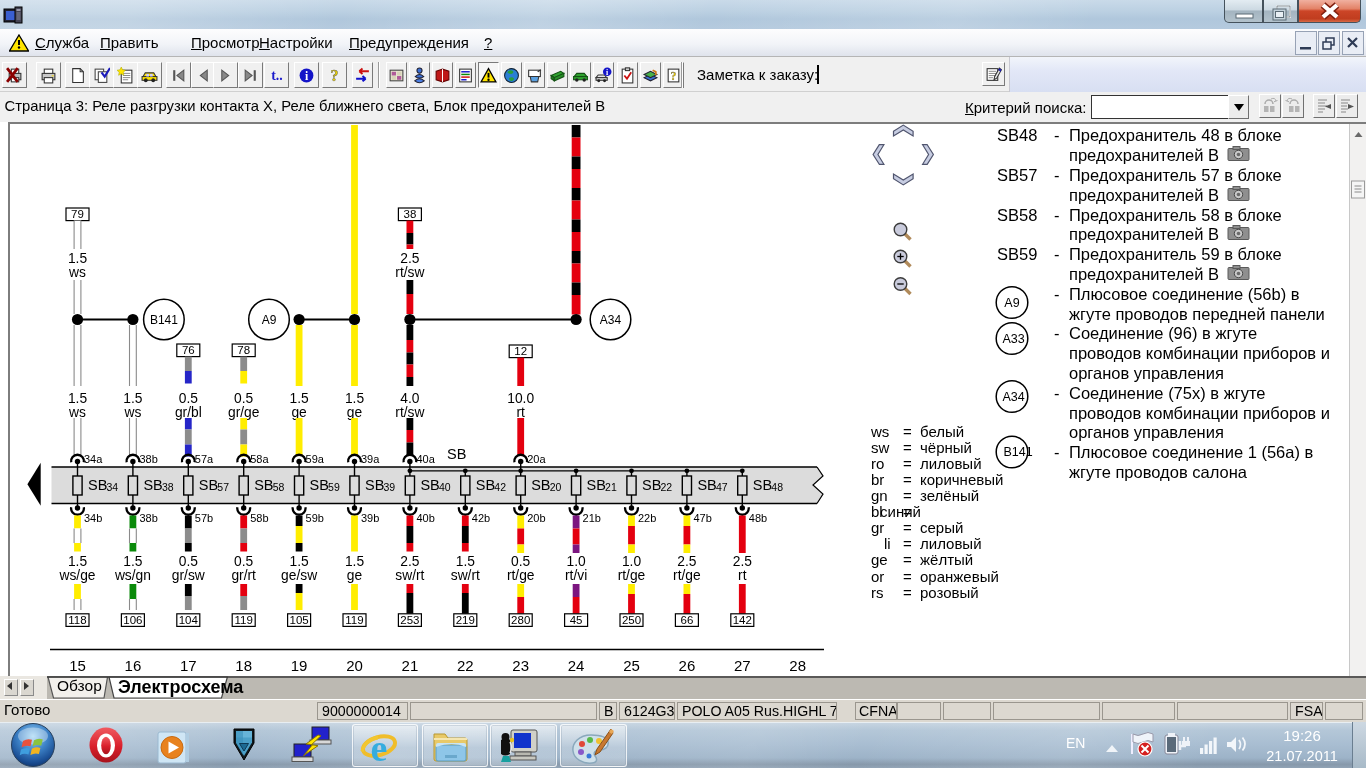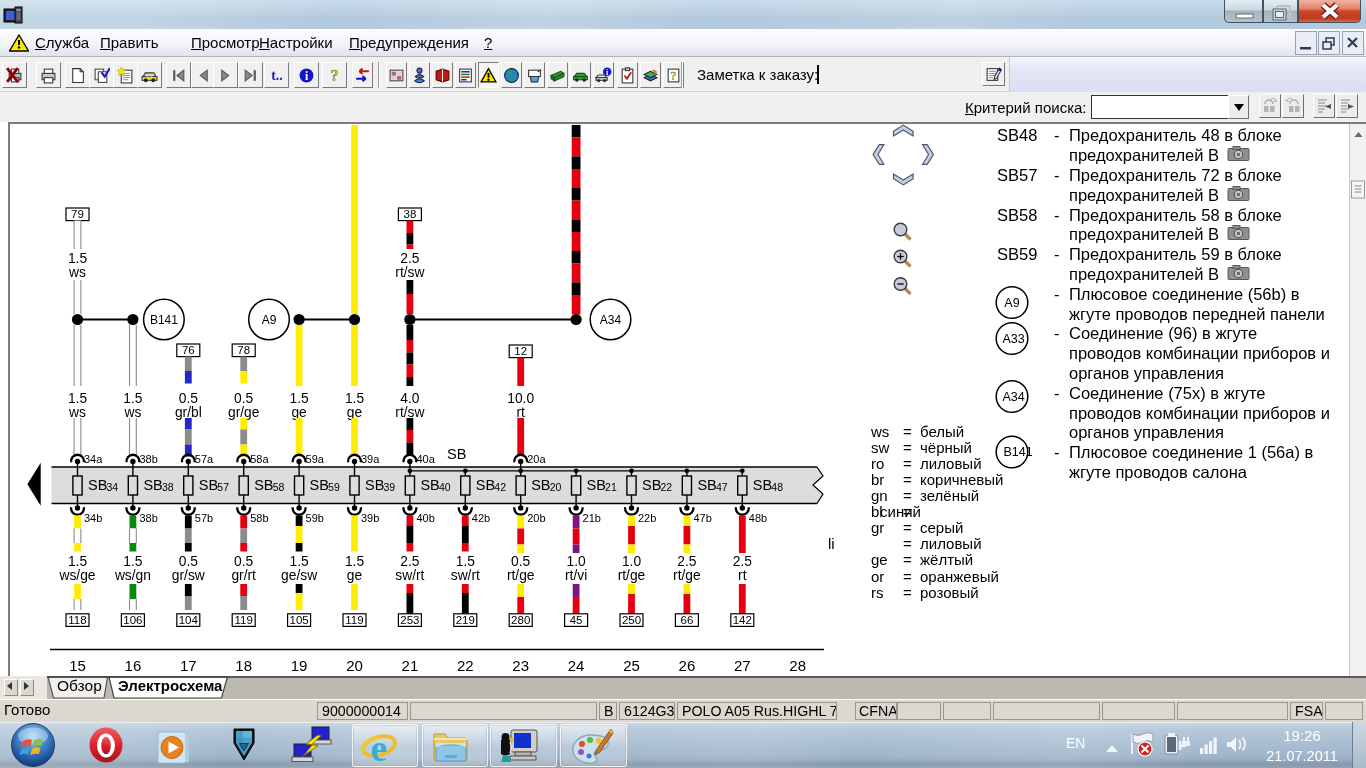--- a/index.html
+++ b/index.html
@@ -335,20 +335,21 @@
         <svg width="17" height="17" viewBox="0 0 16 16">
           <rect x="2" y="2.5" width="10" height="11" fill="#fff" stroke="#333"></rect>
           <path d="M3.5 5 h7 M3.5 7 h7 M3.5 9 h7 M3.5 11 h4" stroke="#888" stroke-width="0.9"></path>
           <path d="M13.5 2 l-4.5 8 -0.5 3 2.5-1.5 4.5-8 z" fill="#e8e8e8" stroke="#333"></path>
           <path d="M13.5 2 l2 1.5 -1 1.8 -2-1.5 z" fill="#1b1bbb"></path>
         </svg>
       </div>
 </div>
 
 <div id="pagehdr">
+  <div class="left">Страница 3: Реле разгрузки контакта X, Реле ближнего света, Блок предохранителей B</div>
   <div class="crit"><u>К</u>ритерий поиска:</div>
   <div class="combo"></div>
   <div class="combobtn"></div>
   <div class="hbtn" style="left:1259px"><svg width="20" height="22" viewBox="0 0 20 22">
           <g opacity="0.55">
             <path d="M5 9 a4 4 0 0 1 8 0" fill="none" stroke="#777" stroke-width="1.5"></path>
             <rect x="4" y="11" width="4.5" height="6" fill="#888"></rect>
             <rect x="10" y="11" width="4.5" height="6" fill="#888"></rect>
             <path d="M11 4 q4 -2 5 2 l1.5 -.5 M16 6 l-2 .8" stroke="#777" fill="none"></path>
           </g>
@@ -807,21 +808,21 @@
       <span style="position:absolute;left:1069px;white-space:nowrap">предохранителей B <svg width="23" height="15" viewBox="0 0 23 15" style="vertical-align:0px;margin-left:3px">
           <rect x="1" y="2.5" width="21" height="12" rx="1" fill="#8f8f8f" stroke="#5a5a5a"></rect>
           <rect x="6" y="0.5" width="7" height="3" fill="#8f8f8f" stroke="#5a5a5a"></rect>
           <circle cx="11.5" cy="8.5" r="4.2" fill="#c9c9c9" stroke="#4a4a4a"></circle>
           <circle cx="11.5" cy="8.5" r="1.8" fill="#6a6a6a"></circle>
         </svg></span>
     </div>
     <div class="lgl" style="top:165.9px">
       <span style="position:absolute;left:997px">SB57</span>
       <span style="position:absolute;left:1054px">-</span>
-      <span style="position:absolute;left:1069px;white-space:nowrap">Предохранитель 72 в блоке</span>
+      <span style="position:absolute;left:1069px;white-space:nowrap">Предохранитель 57 в блоке</span>
     </div>
     <div class="lgl" style="top:185.7px">
       <span style="position:absolute;left:1069px;white-space:nowrap">предохранителей B <svg width="23" height="15" viewBox="0 0 23 15" style="vertical-align:0px;margin-left:3px">
           <rect x="1" y="2.5" width="21" height="12" rx="1" fill="#8f8f8f" stroke="#5a5a5a"></rect>
           <rect x="6" y="0.5" width="7" height="3" fill="#8f8f8f" stroke="#5a5a5a"></rect>
           <circle cx="11.5" cy="8.5" r="4.2" fill="#c9c9c9" stroke="#4a4a4a"></circle>
           <circle cx="11.5" cy="8.5" r="1.8" fill="#6a6a6a"></circle>
         </svg></span>
     </div>
     <div class="lgl" style="top:205.5px">
@@ -913,21 +914,21 @@
       <span style="position:absolute;left:871px">bl</span>
       <span style="position:absolute;left:903px">=</span>
       <span style="position:absolute;left:880px;white-space:nowrap">синий</span>
     </div>
     <div class="clr" style="top:520.3px">
       <span style="position:absolute;left:871px">gr</span>
       <span style="position:absolute;left:903px">=</span>
       <span style="position:absolute;left:920px;white-space:nowrap">серый</span>
     </div>
     <div class="clr" style="top:536.4px">
-      <span style="position:absolute;left:828px">li</span>
+      <span style="position:absolute;left:884px">li</span>
       <span style="position:absolute;left:903px">=</span>
       <span style="position:absolute;left:920px;white-space:nowrap">лиловый</span>
     </div>
     <div class="clr" style="top:552.4px">
       <span style="position:absolute;left:871px">ge</span>
       <span style="position:absolute;left:903px">=</span>
       <span style="position:absolute;left:920px;white-space:nowrap">жёлтый</span>
     </div>
     <div class="clr" style="top:568.5px">
       <span style="position:absolute;left:871px">or</span>
@@ -952,21 +953,21 @@
           <path d="M3 2 L8 6 L3 10 z" fill="#333"></path>
         </svg>
       </div>
   <svg width="1366" height="23">
     <path d="M1366 0 H0 V23 H1366 z" fill="none"></path>
     <polygon points="48,1 107.5,1 104,22 53.5,22" fill="#f2f0ec" stroke="#555" stroke-width="1.2"></polygon>
     <polygon points="109,1 227.4,1 221.5,22 114,22" fill="#ffffff" stroke="#444" stroke-width="1.2"></polygon>
     <line x1="47" y1="1" x2="1366" y2="1" stroke="#3a3a3a" stroke-width="1.5"></line>
   </svg>
   <div class="tabt" style="left:57px">Обзор</div>
-  <div class="tabt" style="left:118px;font-weight:bold;font-size:15px">Электросхема</div>
+  <div class="tabt" style="left:118px;font-weight:bold;font-size:18px">Электросхема</div>
 </div>
 
 <div id="statusbar">
   <div class="msg">Готово</div>
   <div class="fld" style="left:317px;width:91px">9000000014</div>
   <div class="fld" style="left:410px;width:187px"></div>
   <div class="fld" style="left:599px;width:18px">B</div>
   <div class="fld" style="left:619px;width:56px">6124G3</div>
   <div class="fld" style="left:677px;width:160px">POLO A05 Rus.HIGHL 77</div>
   <div class="fld" style="left:855px;width:42px;padding-left:3px">CFNA</div>

